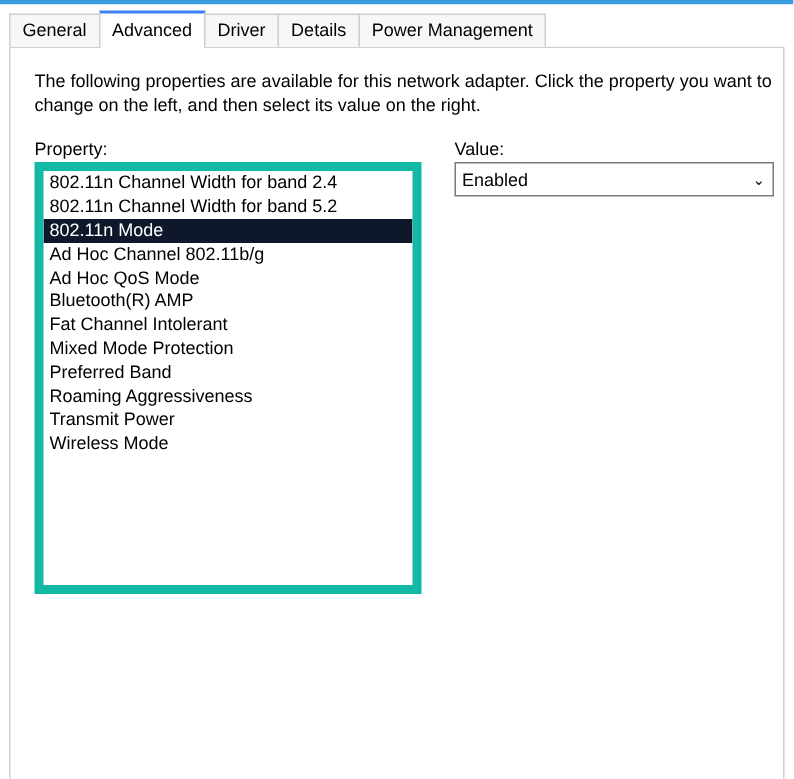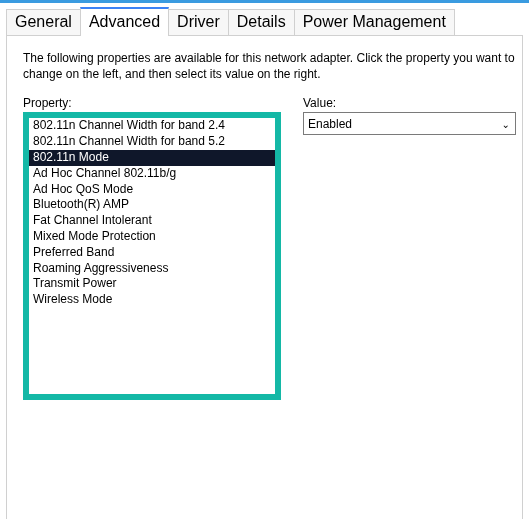--- a/index.html
+++ b/index.html
@@ -26,21 +26,21 @@
     position: relative;
     z-index: 2;
   }
   .tab {
     padding: 3px 8px 4px 8px;
     border: 1px solid #d0d0d0;
     border-bottom: none;
     background: #fff;
     margin-right: -1px;
     color: #000;
-    font-size: 16px;
+    font-size: 12px;
     cursor: pointer;
     position: relative;
   }
   .tab.active {
     border-top: 2px solid #3b82f6;
     padding-top: 4px;
     padding-bottom: 5px;
     margin-bottom: -1px;
     z-index: 3;
   }

